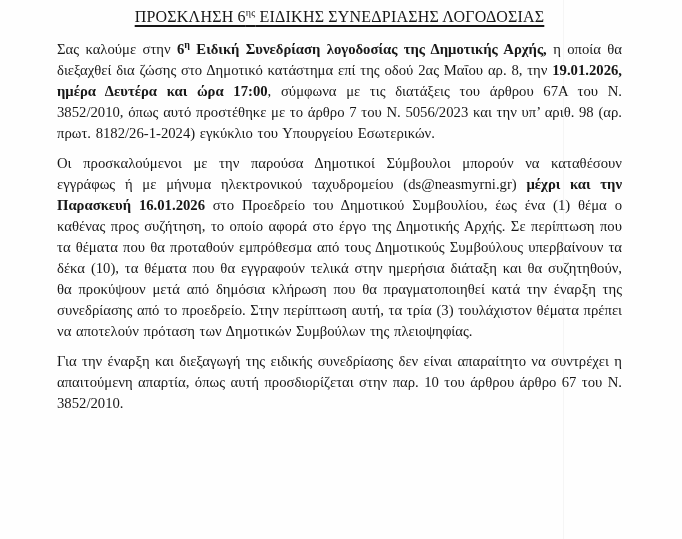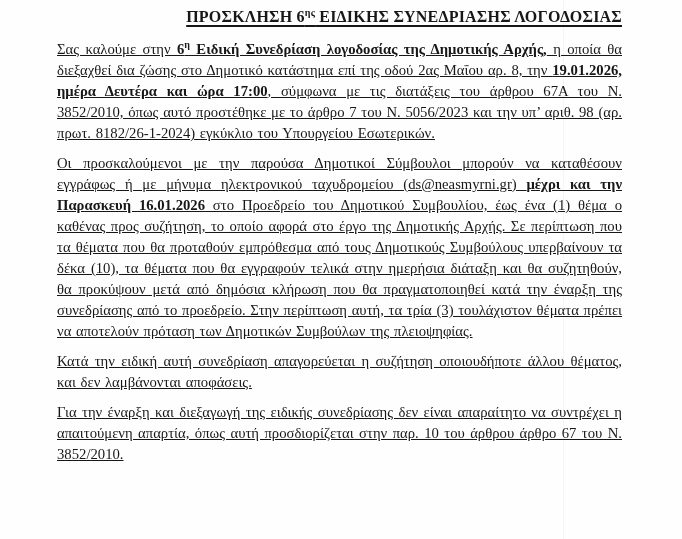--- a/index.html
+++ b/index.html
@@ -15,37 +15,36 @@
     padding: 5px 60px 0 57px;
     background: #fefefe;
     font-family: "Liberation Serif", "DejaVu Serif", serif;
     color: #171717;
     overflow: hidden;
   }
   .doc-title {
     margin: 0 0 11px 0;
     font-size: 16px;
     line-height: 23px;
-    font-weight: bold;
-    text-align: right;
+    font-weight: normal;
+    text-align: center;
     letter-spacing: 0.2px;
   }
   .title-line {
     display: block;
     text-decoration: underline;
     text-underline-offset: 3px;
     text-decoration-thickness: 1.5px;
   }
   .para {
     margin: 0 0 9px 0;
     font-size: 14.7px;
     line-height: 21px;
     text-align: justify;
     word-spacing: 1px;
-    text-decoration: underline;
   }
   .para b { font-weight: bold; }
   sup {
     font-size: 10px;
     line-height: 0;
   }
   .scan-line {
     position: absolute;
     left: 563px;
     top: 0;
@@ -62,19 +61,18 @@
 
   <h1 class="doc-title">
     <span class="title-line"><span>ΠΡΟΣΚΛΗΣΗ 6</span><sup>ης</sup><span> ΕΙΔΙΚΗΣ ΣΥΝΕΔΡΙΑΣΗΣ ΛΟΓΟΔΟΣΙΑΣ</span></span>
   </h1>
 
   <p class="para"><span>Σας καλούμε στην </span><b><span>6</span><sup>η</sup><span> Ειδική Συνεδρίαση λογοδοσίας της Δημοτικής Αρχής,</span></b><span> η οποία θα διεξαχθεί δια ζώσης στο Δημοτικό κατάστημα επί της οδού 2ας Μαΐου αρ. 8, την </span><b>19.01.2026, ημέρα Δευτέρα και ώρα 17:00</b><span>, σύμφωνα με τις διατάξεις του άρθρου 67Α του Ν. 3852/2010, όπως αυτό προστέθηκε με το άρθρο 7 του Ν. 5056/2023 και την υπ’ αριθ. 98 (αρ. πρωτ. 8182/26-1-2024) εγκύκλιο του Υπουργείου Εσωτερικών.</span></p>
 
 
   <p class="para"><span>Οι προσκαλούμενοι με την παρούσα Δημοτικοί Σύμβουλοι μπορούν να καταθέσουν εγγράφως ή με μήνυμα ηλεκτρονικού ταχυδρομείου (ds@neasmyrni.gr) </span><b>μέχρι και την Παρασκευή 16.01.2026</b><span> στο Προεδρείο του Δημοτικού Συμβουλίου, έως ένα (1) θέμα ο καθένας προς συζήτηση, το οποίο αφορά στο έργο της Δημοτικής Αρχής. Σε περίπτωση που τα θέματα που θα προταθούν εμπρόθεσμα από τους Δημοτικούς Συμβούλους υπερβαίνουν τα δέκα (10), τα θέματα που θα εγγραφούν τελικά στην ημερήσια διάταξη και θα συζητηθούν, θα προκύψουν μετά από δημόσια κλήρωση που θα πραγματοποιηθεί κατά την έναρξη της συνεδρίασης από το προεδρείο. Στην περίπτωση αυτή, τα τρία (3) τουλάχιστον θέματα πρέπει να αποτελούν πρόταση των Δημοτικών Συμβούλων της πλειοψηφίας.</span></p>
 
-  <p class="para">Κατά την ειδική αυτή συνεδρίαση απαγορεύεται η συζήτηση οποιουδήποτε άλλου θέματος, και δεν λαμβάνονται αποφάσεις.</p>
 
   <p class="para">Για την έναρξη και διεξαγωγή της ειδικής συνεδρίασης δεν είναι απαραίτητο να συντρέχει η απαιτούμενη απαρτία, όπως αυτή προσδιορίζεται στην παρ. 10 του άρθρου άρθρο 67 του Ν. 3852/2010.</p>
 
   <div class="scan-line"></div>
 
 </div>
 
 </body></html>

